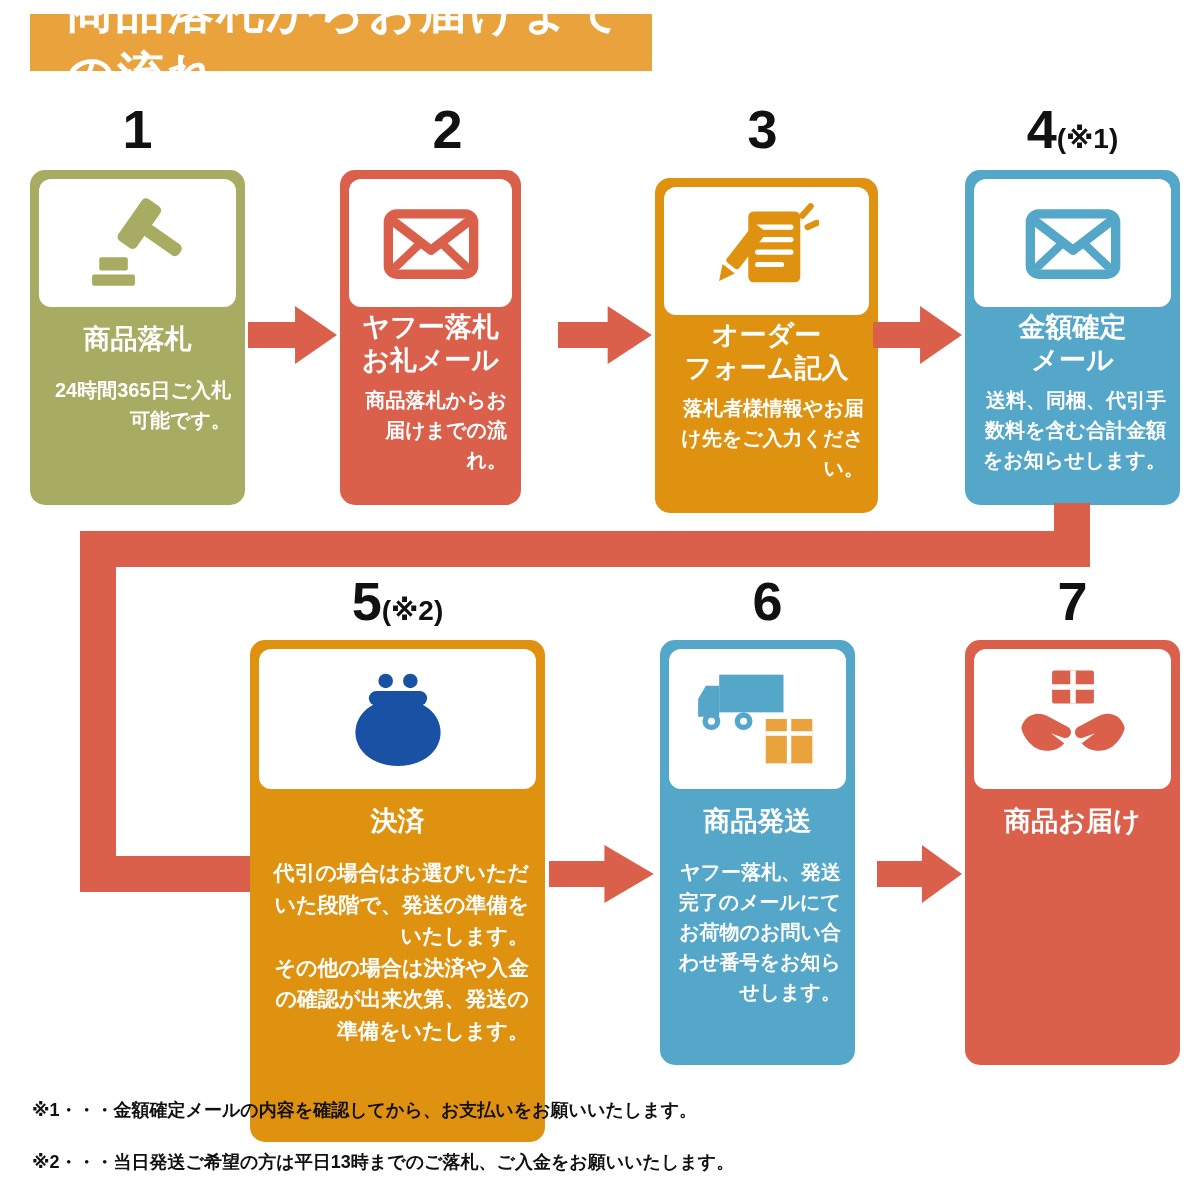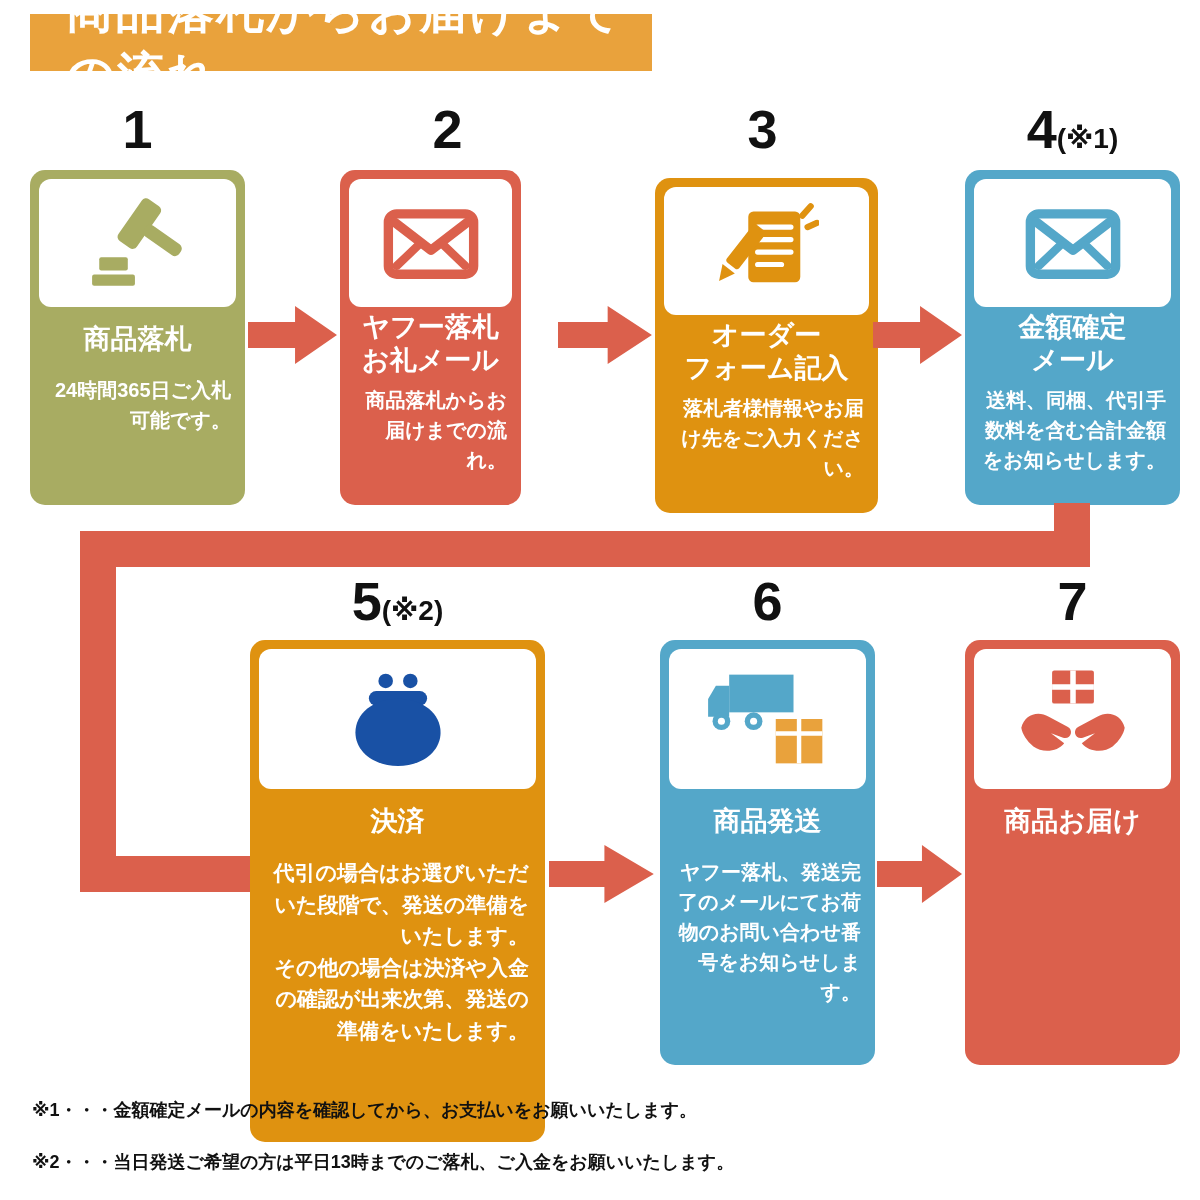--- a/index.html
+++ b/index.html
@@ -155,21 +155,21 @@
           <rect x="24" y="25" width="52" height="13" rx="6.5"></rect>
           <path d="M50 32 C73 32 88 46 88 62 C88 80 70 92 50 92 C30 92 12 80 12 62 C12 46 27 32 50 32 Z"></path>
         </g>
       </svg>
     </div>
     <div class="card-title">決済</div>
     <div class="card-desc">代引の場合はお選びいただいた段階で、発送の準備をいたします。
 その他の場合は決済や入金の確認が出来次第、発送の準備をいたします。</div>
   </div>
 
-  <div class="card row2 blue" style="left:660px;top:640px;width:215px;height:425px">
+  <div class="card row2 blue" style="left:660px;top:640px;width:195px;height:425px">
     <div class="iconbox">
       <svg viewBox="0 0 110 100" width="122" height="112">
         <g fill="currentColor">
           <rect x="20" y="10" width="58" height="34"></rect>
           <path d="M20 20 H8 L1 32 V48 H20 Z"></path>
           <circle cx="13" cy="52" r="8"></circle>
           <circle cx="42" cy="52" r="8"></circle>
         </g>
         <circle cx="13" cy="52" r="3.2" fill="#fff"></circle>
         <circle cx="42" cy="52" r="3.2" fill="#fff"></circle>

